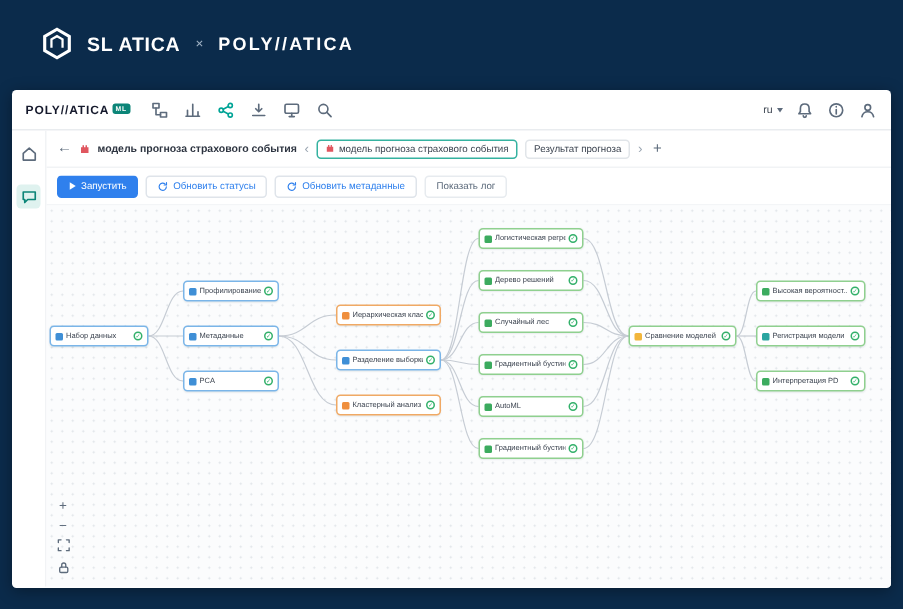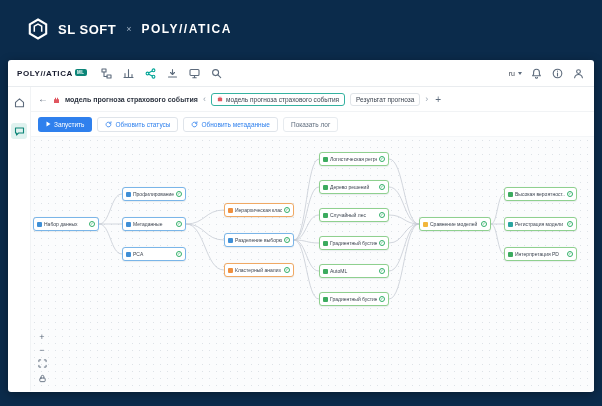--- a/index.html
+++ b/index.html
@@ -86,21 +86,21 @@
 
 <div class="stage">
 
   <div class="brand-bar">
     <span class="brand-logo">
       <svg width="22" height="22" viewBox="0 0 22 22">
         <path d="M11 1.5l8.2 4.8v9.4L11 20.5l-8.2-4.8V6.3z" fill="none" stroke="#fff" stroke-width="2.1"></path>
         <path d="M7.3 13.8V8.2L11 6.1l3.7 2.1v5.6" fill="none" stroke="#fff" stroke-width="1.5"></path>
       </svg>
     </span>
-    <span class="brand-left">SL SOFT</span>
+    <span class="brand-left">SL ATICA</span>
     <span class="brand-sep">×</span>
     <span class="brand-right">POLY//ATICA</span>
   </div>
 
   <div class="app-window">
 
     <div class="app-header">
       <span class="app-logo">
         <span>POLY//ATICA</span>
         <span class="ml-badge">ML</span>

